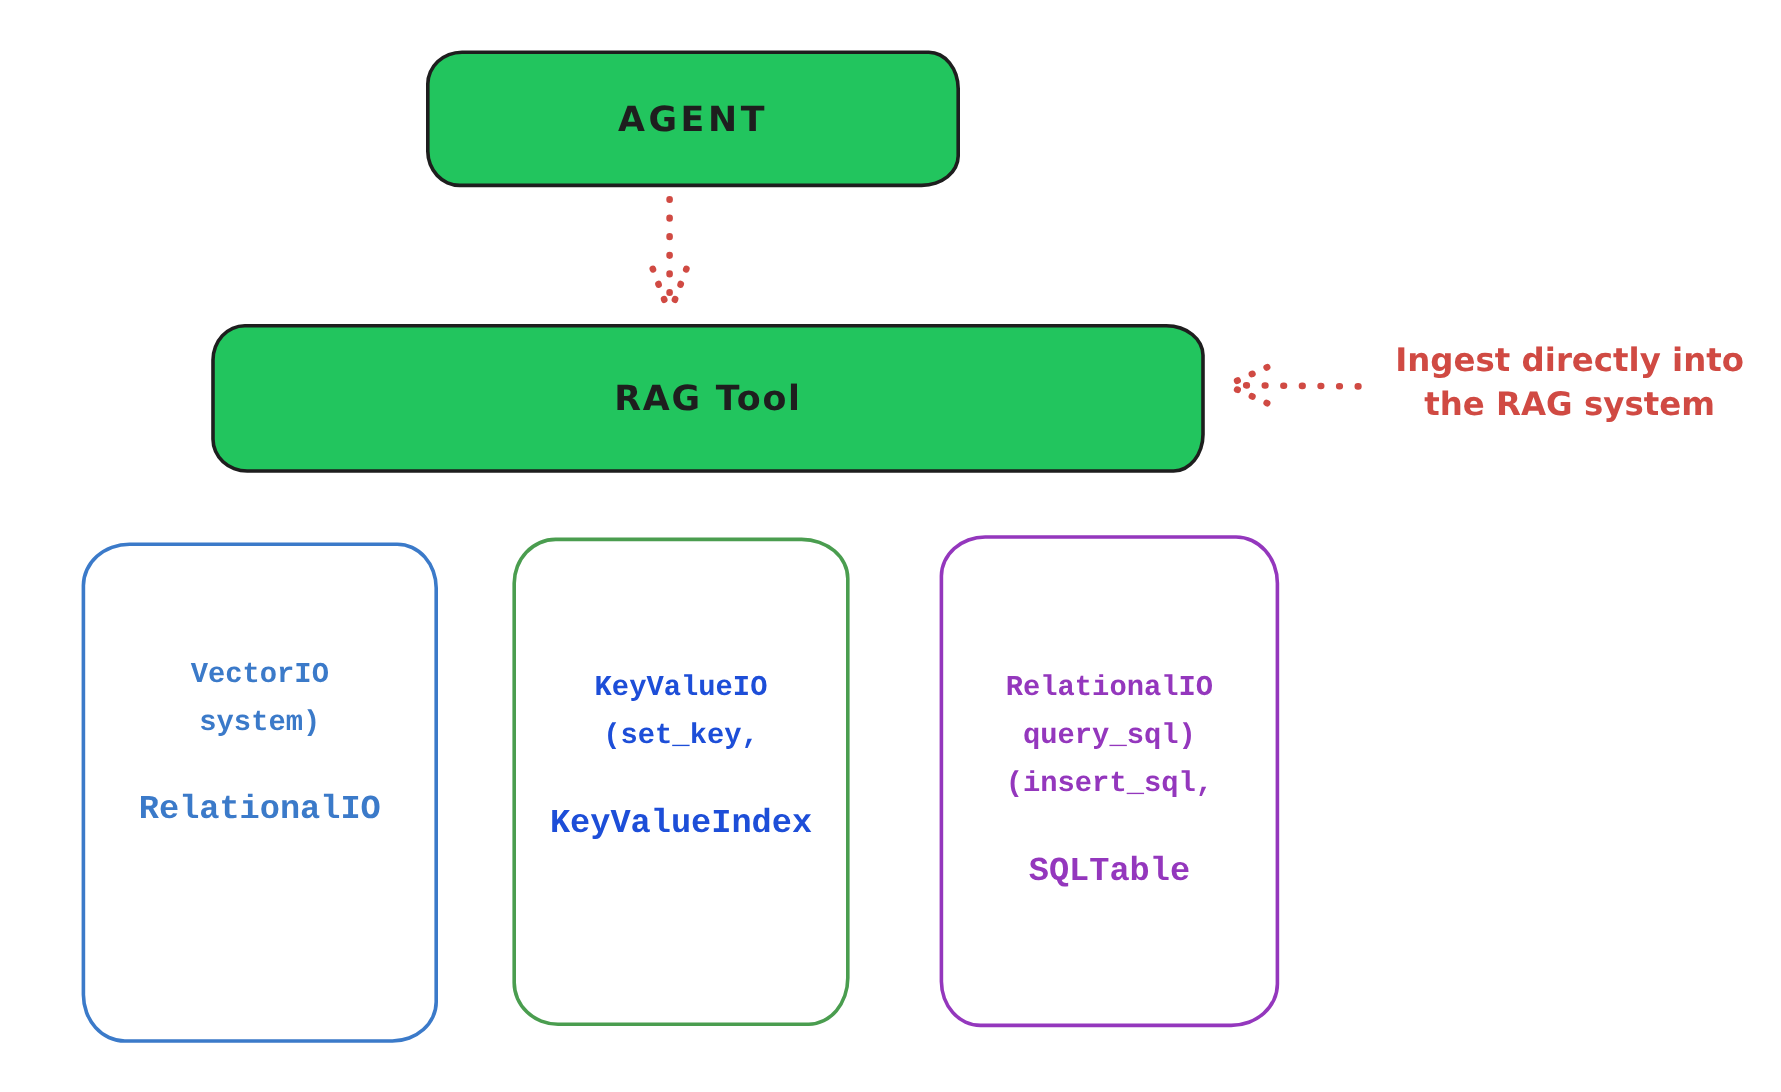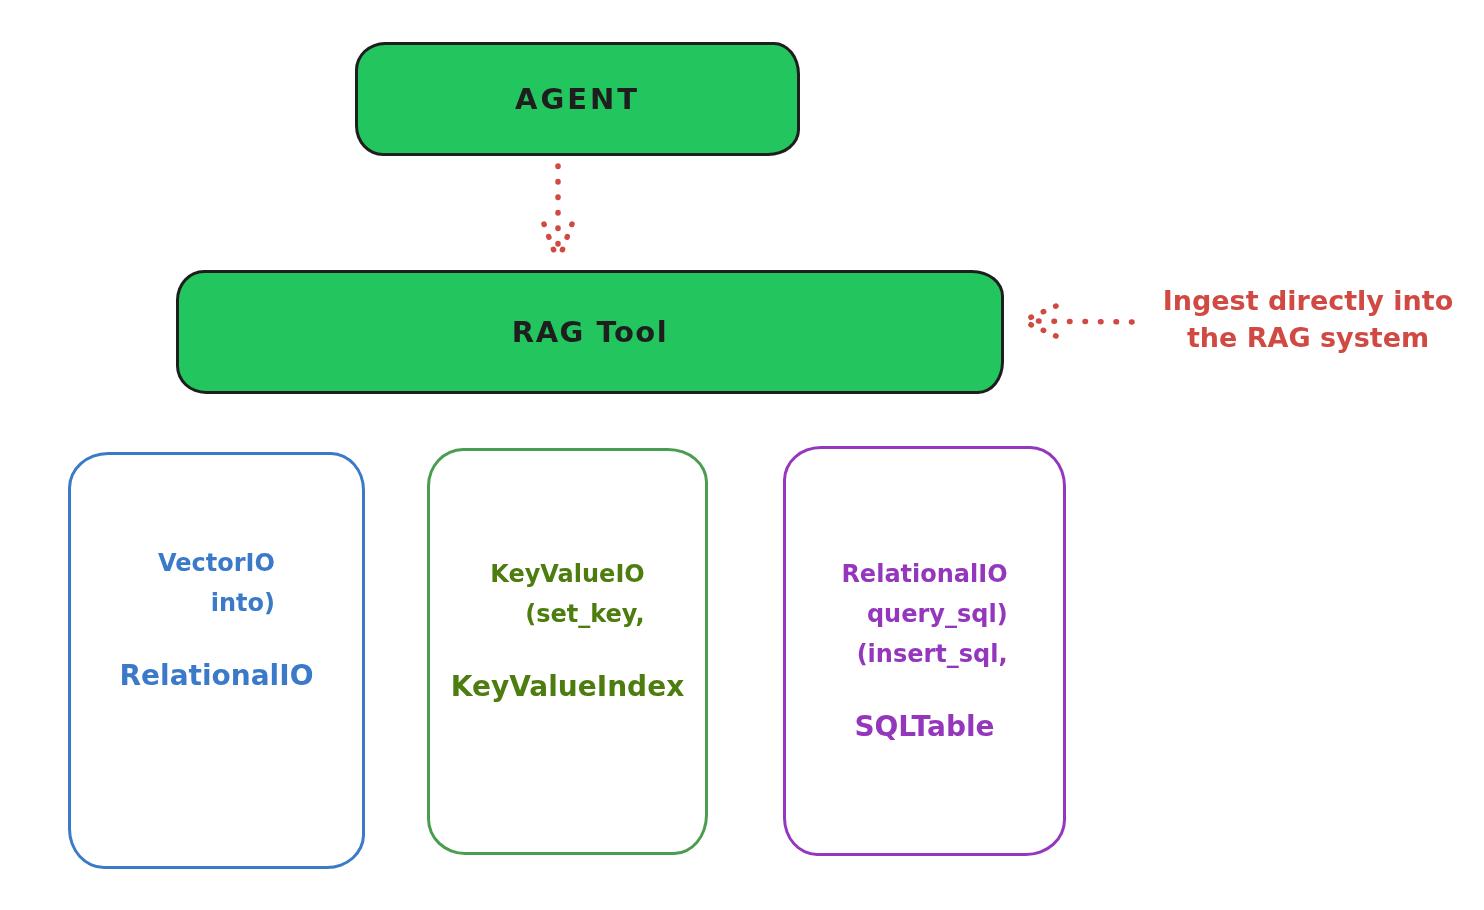--- a/index.html
+++ b/index.html
@@ -43,34 +43,35 @@
 
   
   .backend-box {
     position: absolute;
     background: #ffffff;
     border-width: 3px;
     border-style: solid;
     display: flex;
     flex-direction: column;
     align-items: center;
-    text-align: right;
+    text-align: center;
+    font-family: Liberation Mono, monospace;
   }
   .backend-box .io-lines { line-height: 40px; font-size: 24px; font-weight: 600; }
   .backend-box .index-label { margin-top: 33px; font-size: 28px; font-weight: 600; line-height: 40px; }
 
   #vector-box {
     left: 68px; top: 452px; width: 297px; height: 417px;
     border-color: #3b7ac9; color: #3b7ac9;
     border-radius: 40px 34px 38px 36px / 36px 38px 34px 40px;
     padding-top: 88px;
   }
   #keyvalue-box {
     left: 427px; top: 448px; width: 281px; height: 407px;
-    border-color: #4a9d4f; color: #4d7c0f;
+    border-color: #4a9d4f; color: #1d4ed8;
     border-radius: 36px 40px 34px 38px / 38px 34px 40px 36px;
     padding-top: 103px;
   }
   #relational-box {
     left: 783px; top: 446px; width: 283px; height: 410px;
     border-color: #9437bd; color: #9437bd;
     border-radius: 38px 36px 40px 34px / 34px 40px 36px 38px;
     padding-top: 105px;
   }
 
@@ -121,21 +122,21 @@
   </svg>
 
   <div class="annotation">
     <div>Ingest directly into</div>
     <div>the RAG system</div>
   </div>
 
   <div class="backend-box" id="vector-box">
     <div class="io-lines">
       <div>VectorIO</div>
-      <div>into)</div>
+      <div>system)</div>
     </div>
     <div class="index-label">RelationalIO</div>
   </div>
 
   <div class="backend-box" id="keyvalue-box">
     <div class="io-lines">
       <div>KeyValueIO</div>
       <div>(set_key,</div>
     </div>
     <div class="index-label">KeyValueIndex</div>

